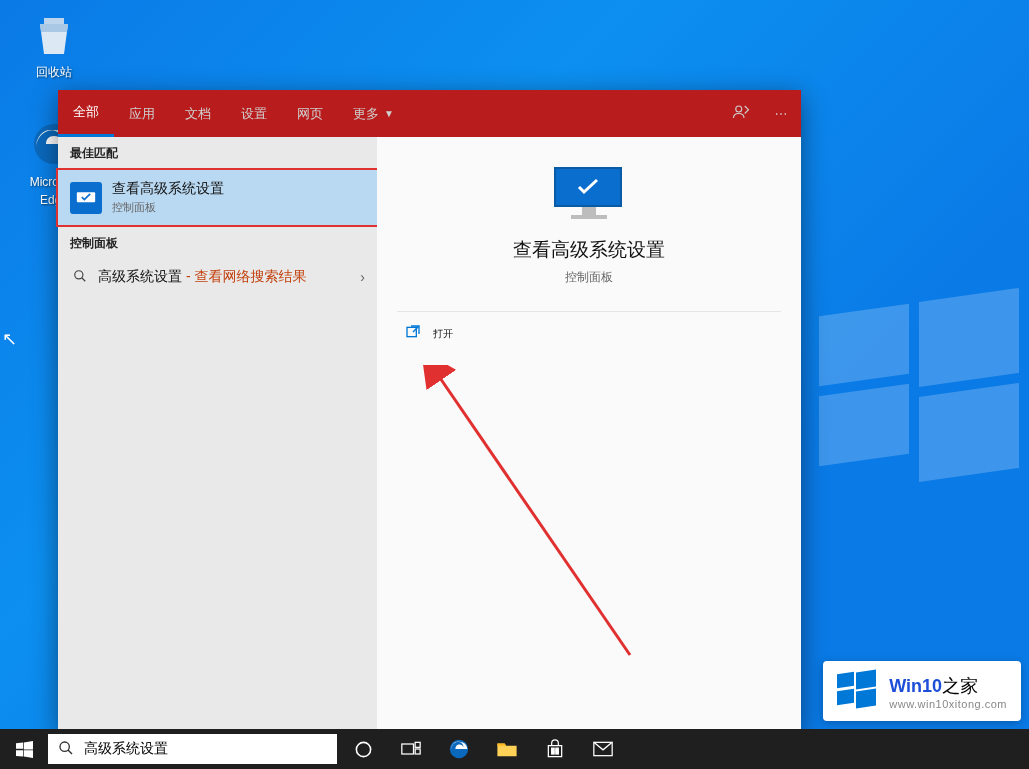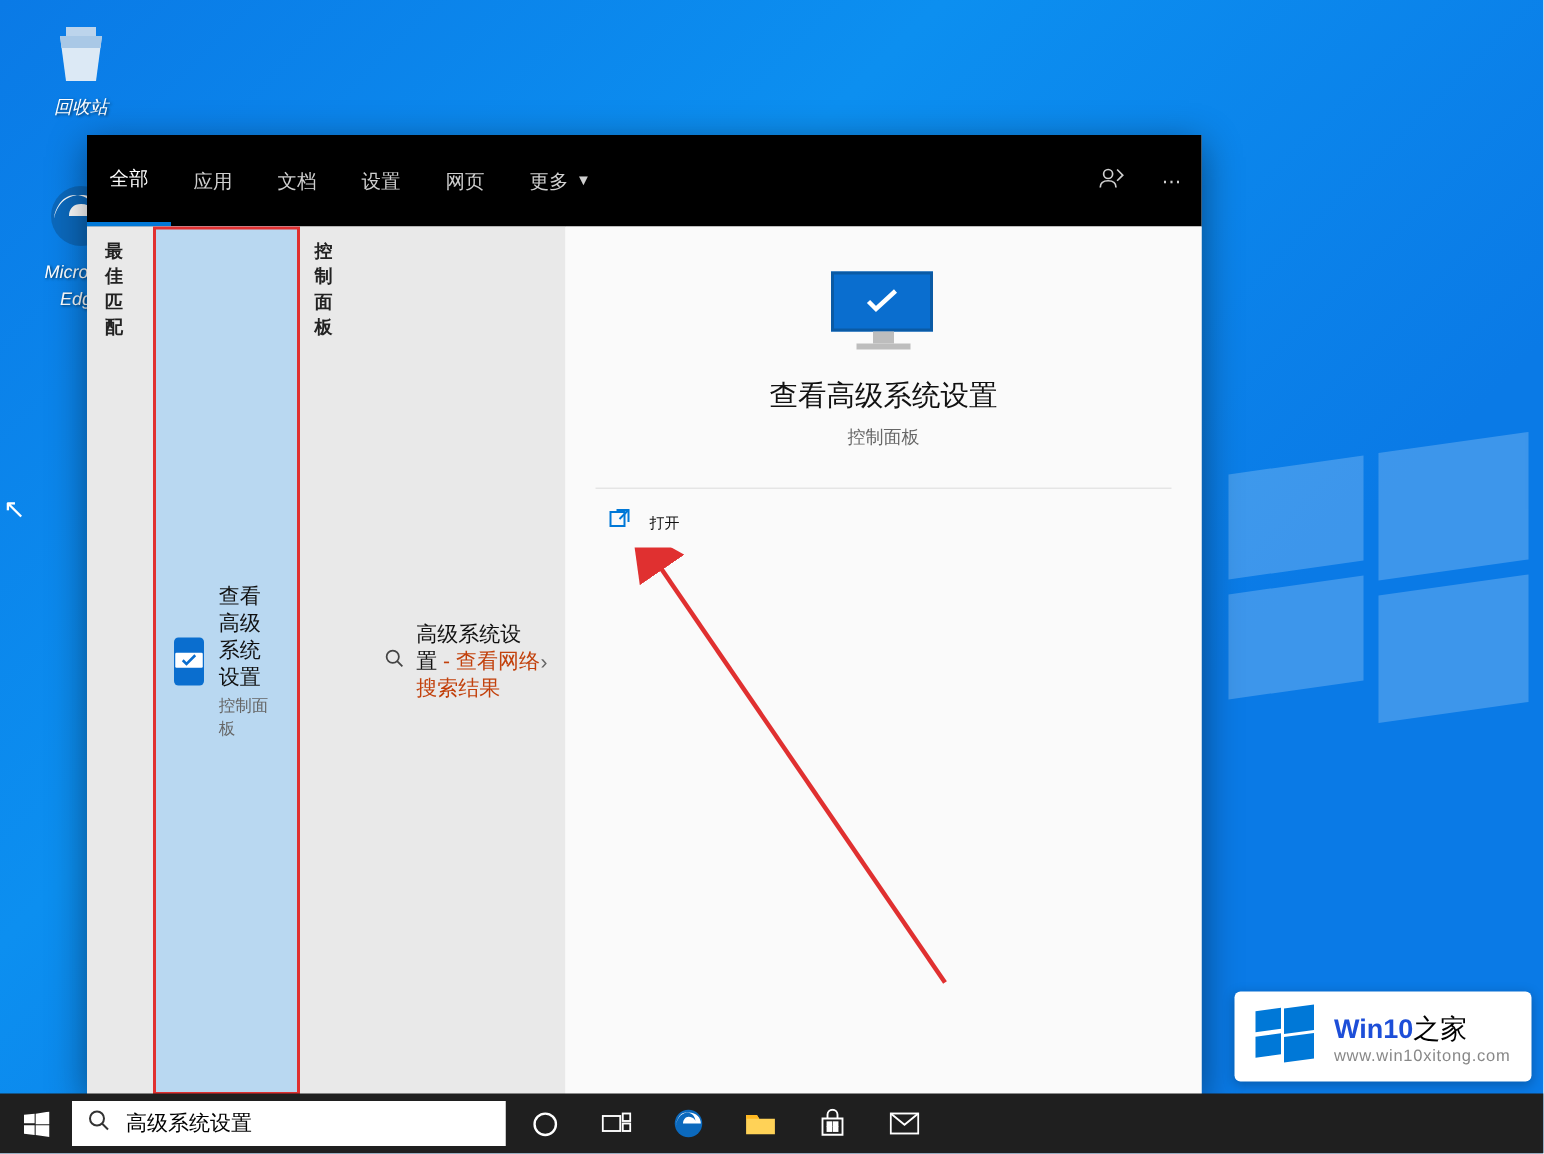--- a/index.html
+++ b/index.html
@@ -6,39 +6,39 @@
 html,body { width:1029px; height:769px; overflow:hidden; }
 .desktop {
   position:relative; width:1029px; height:769px;
   background:linear-gradient(135deg,#0a7ae6 0%,#0c8ff0 35%,#0a7ae6 70%);
 }
 .win-light {
   position:absolute; right:10px; top:280px; width:200px; height:200px;
   opacity:.35; pointer-events:none;
 }
 .win-light div { position:absolute; background:rgba(255,255,255,.6); }
-.desktop-icon { position:absolute; left:20px; width:68px; text-align:center; cursor:pointer;font-style:italic; }
+.desktop-icon { position:absolute; left:20px; width:68px; text-align:center; cursor:pointer; }
 .desktop-icon .ic { width:48px; height:48px; margin:0 auto 4px; }
 .desktop-icon span { color:#fff; font-size:12px; text-shadow:1px 1px 2px rgba(0,0,0,.6); }
 .recycle { top:10px; }
 .edge-ic { top:120px; }
 .search-panel {
   position:absolute; left:58px; top:90px; width:743px; height:640px;
   background:#fff; box-shadow:0 6px 24px rgba(0,0,0,.45); display:flex; flex-direction:column;
 }
 .sp-header {
-  height:61px; background:#000000; display:flex; align-items:center; color:#cfcfcf; font-size:13px;
+  height:47px; background:#b91c1c; display:flex; align-items:center; color:#cfcfcf; font-size:13px;
 }
 .sp-tab { padding:0 15px; height:100%; display:flex; align-items:center; cursor:pointer; }
 .sp-tab.active { color:#fff; border-bottom:3px solid #0078d7; }
 .sp-more { margin-left:5px; font-size:10px; }
 .sp-spacer { flex:1; }
 .sp-ic { width:40px; text-align:center; cursor:pointer; color:#cfcfcf; }
 .sp-body { flex:1; display:flex; }
-.sp-left { width:319px; background:#e9e9e9; display:flex; flex-direction:row; }
+.sp-left { width:319px; background:#e9e9e9; display:flex; flex-direction:column; }
 .sec-label { font-size:12px; font-weight:700; color:#222; padding:8px 12px 6px; }
 .result-item { display:flex; align-items:center; padding:10px 12px; cursor:pointer; }
 .result-item.best { background:#b9d8f1; border:2px solid #e03030; margin:0 -2px; }
 .ri-icon { width:32px; height:32px; background:#0a6ecf; border-radius:3px; margin-right:10px; display:flex; align-items:center; justify-content:center; }
 .ri-icon svg { width:20px; height:14px; }
 .ri-text .t { font-size:14px; color:#111; }
 .ri-text .s { font-size:11px; color:#666; margin-top:2px; }
 .web-item { display:flex; align-items:center; padding:10px 12px; cursor:pointer; }
 .web-item .mag { width:20px; text-align:center; color:#444; margin-right:8px; font-size:14px; }
 .web-item .wt { font-size:14px; color:#111; }

